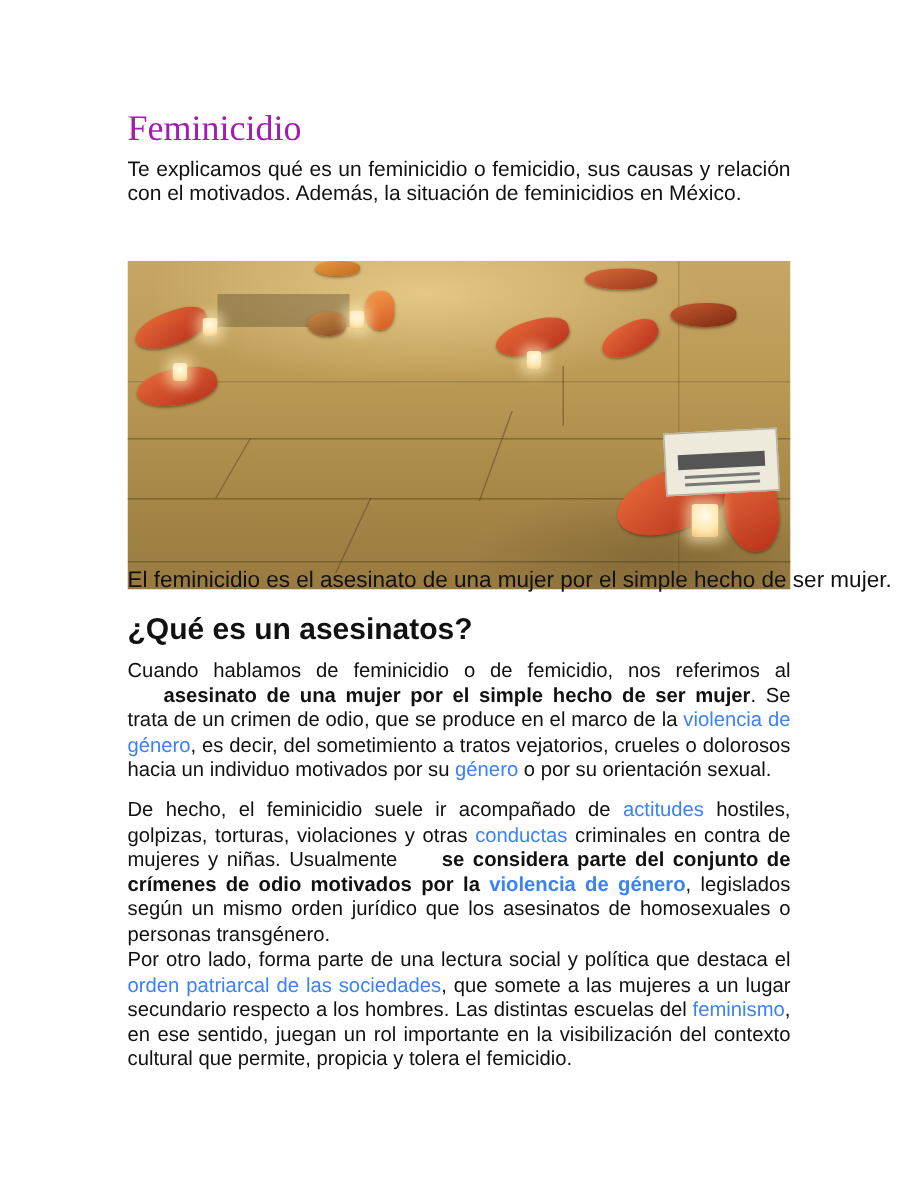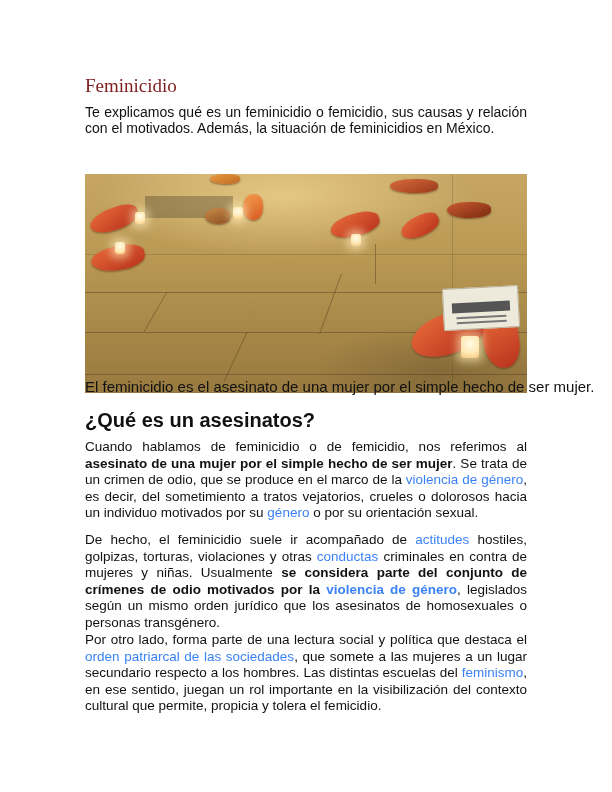--- a/index.html
+++ b/index.html
@@ -1,18 +1,18 @@
 <!DOCTYPE html>
 <html><head>
   <meta charset="utf-8">
   <style>
     html, body { margin: 0; padding: 0; background: #ffffff; }
     body { width: 612px; height: 792px; position: relative; overflow: hidden; font-family: "Liberation Sans", sans-serif; color: #111; }
     .page { position: absolute; left: 85px; top: 0; width: 442px; }
-    .title { position: absolute; top: 71px; left: 0; font-family: "Liberation Serif", "DejaVu Serif", serif; font-size: 19px; line-height: 30px; color: #7f1d1d; margin: 0; font-weight: normal; }
+    .title { position: absolute; top: 71px; left: 0; font-family: "Liberation Serif", "DejaVu Serif", serif; font-size: 24px; line-height: 30px; color: #a21caf; margin: 0; font-weight: normal; }
     .subtitle { position: absolute; top: 104px; left: 0; width: 442px; font-size: 14px; line-height: 16px; text-align: justify; margin: 0; }
     .figure { position: absolute; top: 174px; left: 0; width: 442px; height: 219px; overflow: hidden; }
     .photo { position: absolute; inset: 0;
       background:
         radial-gradient(ellipse 60% 40% at 45% 10%, rgba(255,230,160,0.55), rgba(0,0,0,0) 70%),
         radial-gradient(ellipse 40% 30% at 80% 90%, rgba(90,70,40,0.35), rgba(0,0,0,0) 70%),
         linear-gradient(180deg, #c7a665 0%, #bb9a55 35%, #a88848 70%, #987a40 100%);
     }
     .tile-line { position: absolute; background: rgba(80,60,30,0.45); }
     .shoe { position: absolute; border-radius: 50% 40% 45% 50%; background: linear-gradient(160deg, #e86a3a, #b8321c); box-shadow: 0 1px 2px rgba(60,20,0,0.5); }
@@ -20,21 +20,21 @@
     .poster { position: absolute; background: #eeeadb; border: 1px solid #b8b09a; }
     .poster .ph { position: absolute; left: 8px; right: 8px; top: 14px; height: 10px; background: #555; }
     .poster .ln { position: absolute; left: 12px; right: 12px; height: 2px; background: #777; }
     .caption { position: absolute; top: 379px; left: 0; width: 450px; font-size: 15px; line-height: 16px; margin: 0; white-space: nowrap; }
     .h2 { position: absolute; top: 408px; left: 0; font-size: 20px; line-height: 24px; font-weight: bold; margin: 0; }
     .para { position: absolute; left: 0; width: 442px; font-size: 13.5px; line-height: 16.5px; text-align: justify; margin: 0; }
     .p1 { top: 439px; }
     .p2 { top: 532px; }
     .p3 { top: 632px; }
     a.link { color: #3b82f6; text-decoration: none; }
-    b { font-weight: bold; }
+    b { font-weight: bold; margin-left: 24px; }
   </style>
 </head>
 <body>
 
 <div class="page">
   <h1 class="title">Feminicidio</h1>
   <p class="subtitle">Te explicamos qué es un feminicidio o femicidio, sus causas y relación con el motivados. Además, la situación de feminicidios en México.</p>
 
   <div class="figure">
     <div class="photo" title="Zapatos rojos y velas sobre el pavimento">

